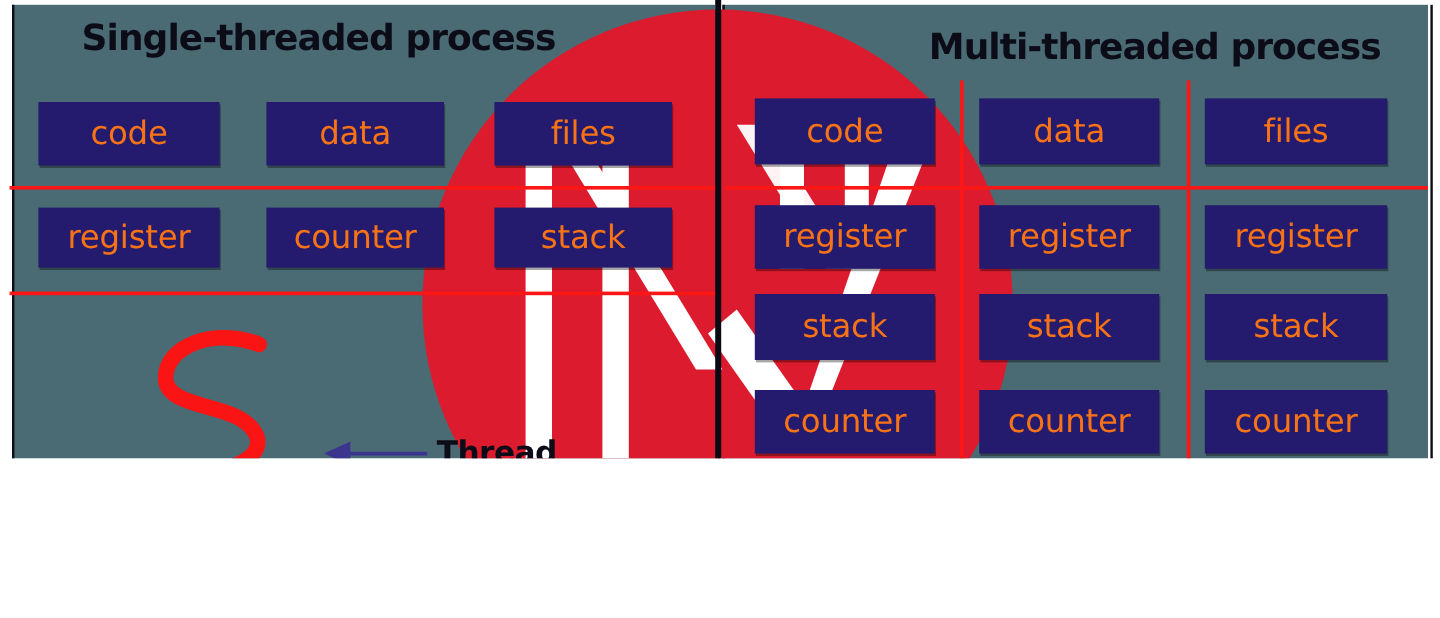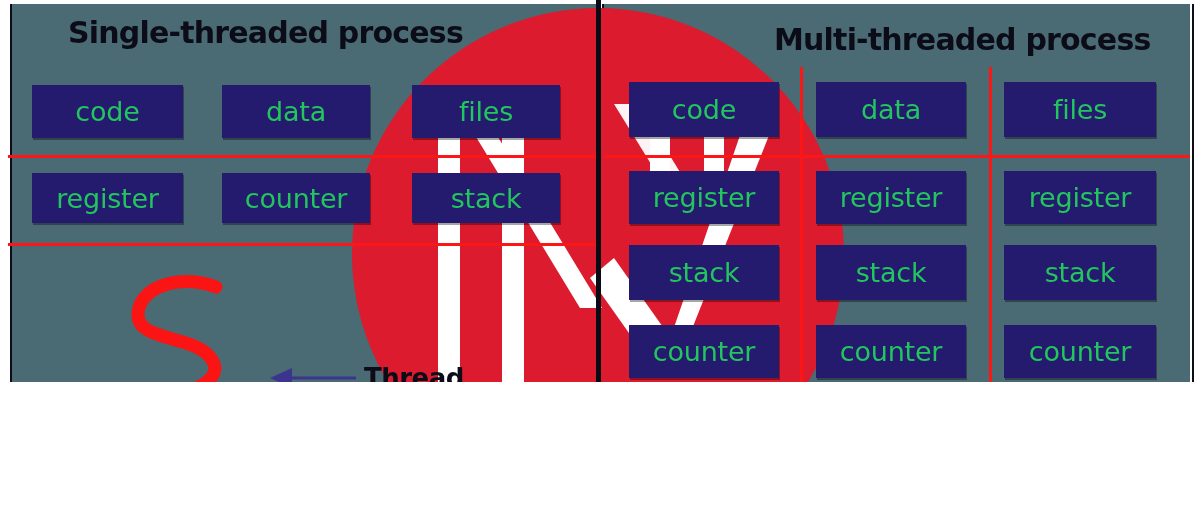--- a/index.html
+++ b/index.html
@@ -82,21 +82,21 @@
     position: absolute;
     width: 3px;
     background: #fc1616;
     z-index: 4;
   }
 
   
   .box {
     position: absolute;
     background: #241b6e;
-    color: #22c55e;
+    color: #f97316;
     display: flex;
     align-items: center;
     justify-content: center;
     font-size: 27px;
     font-weight: 400;
     letter-spacing: -0.2px;
     z-index: 5;
     box-shadow: 1px 2px 0 rgba(0,0,0,0.35);
   }
 

